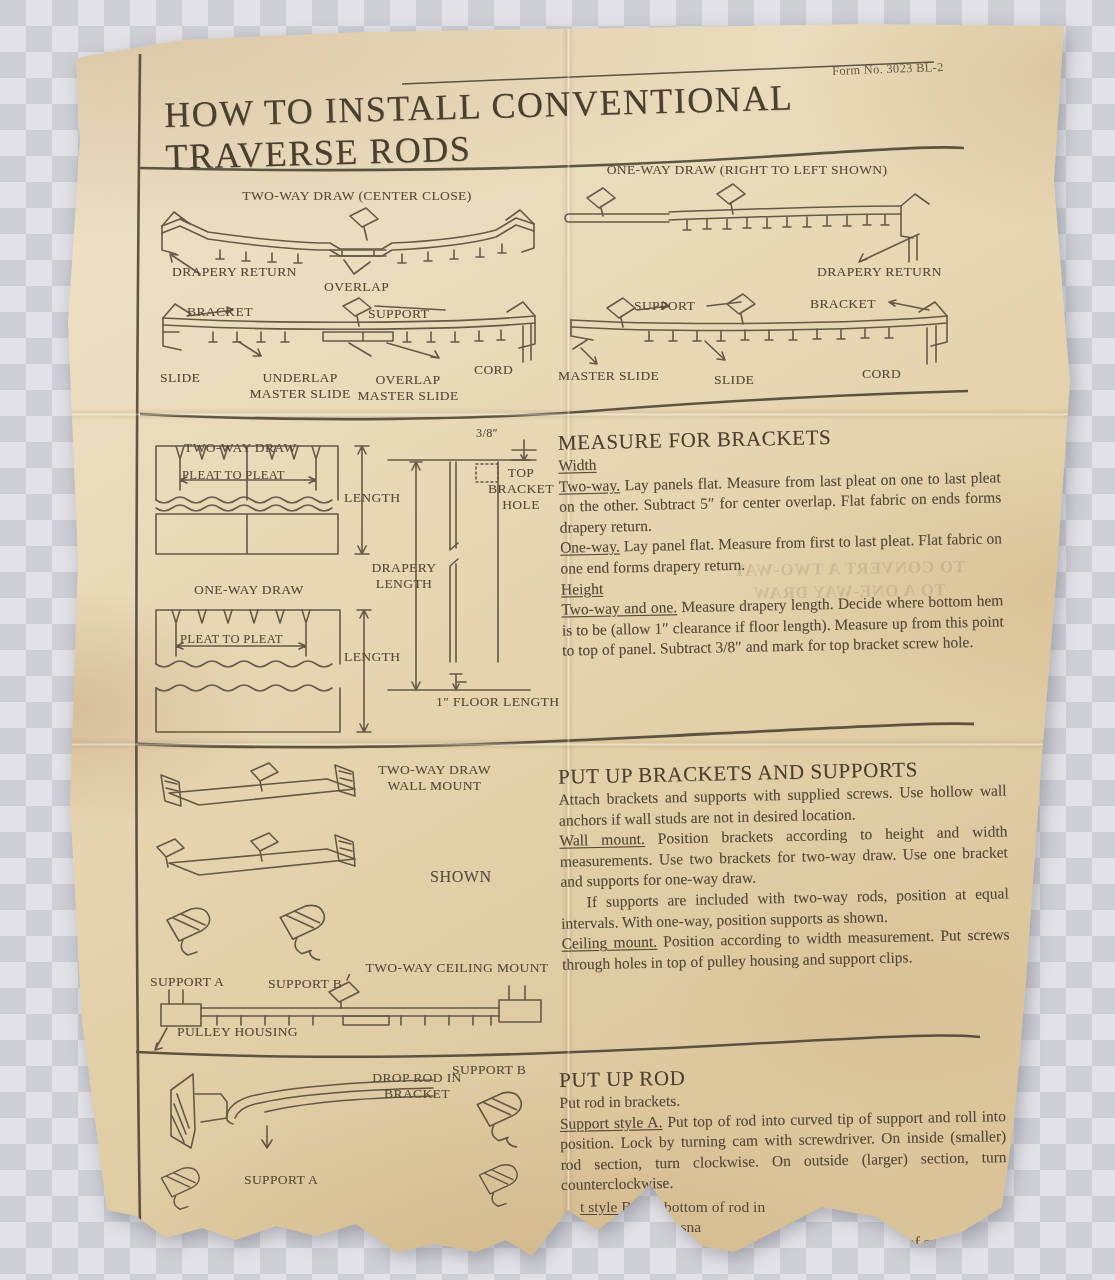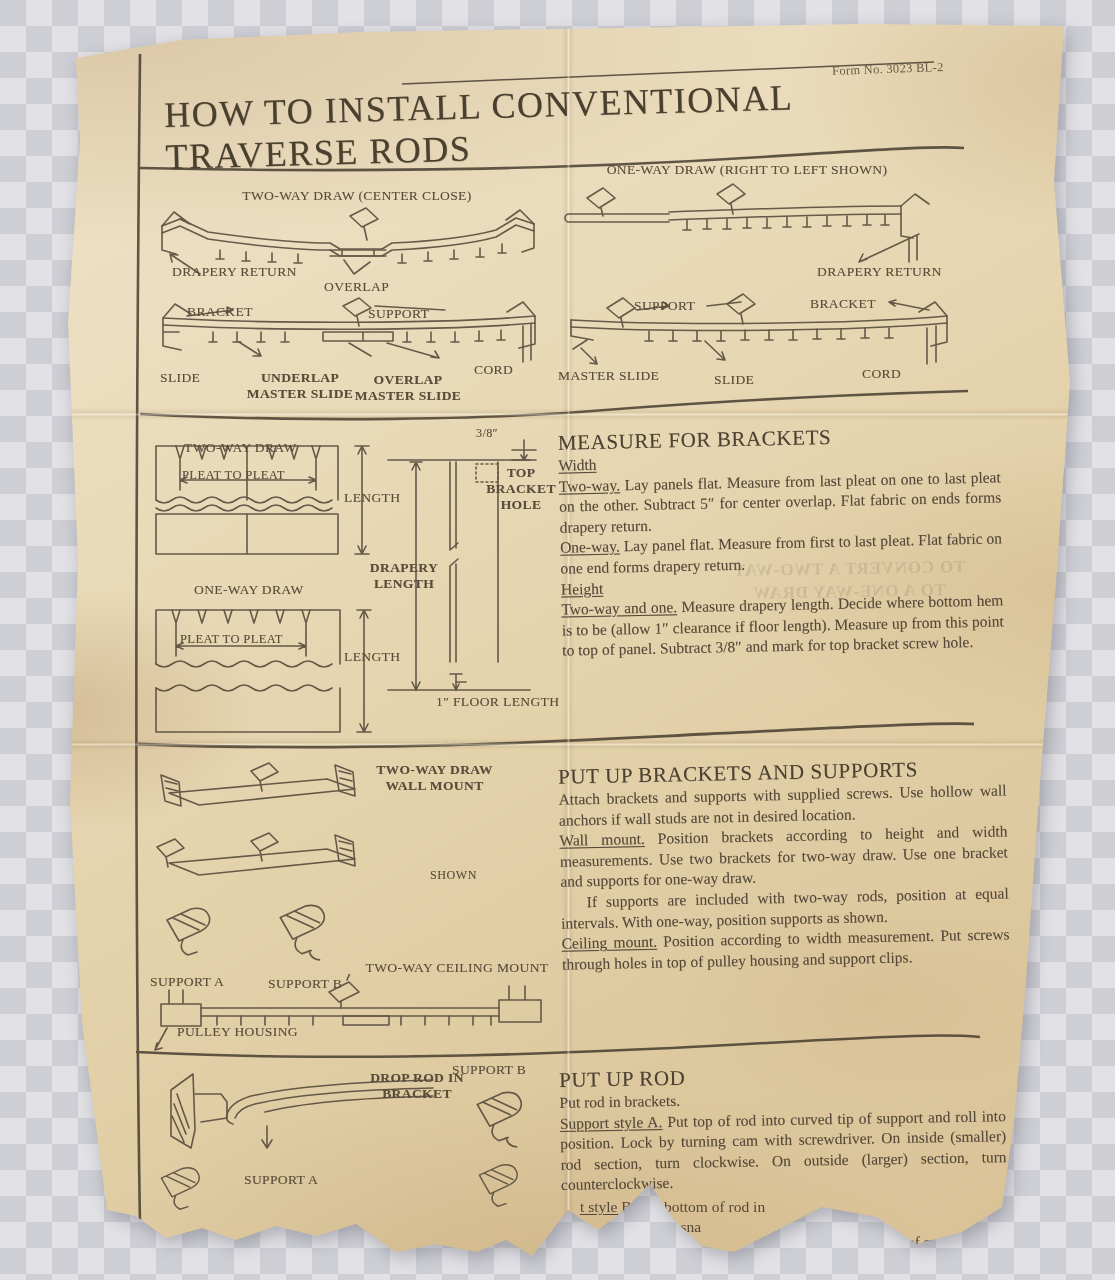--- a/index.html
+++ b/index.html
@@ -29,22 +29,22 @@
       radial-gradient(30% 12% at 80% 78%, rgba(200,168,120,.22), transparent 70%),
       linear-gradient(150deg,#efe3c9 0%,#e9dab9 30%,#e3d1a9 55%,#ddc89e 78%,#d9c195 100%);
     color:#55483a;
   }
   .fold-v{position:absolute;left:500px;top:0;bottom:0;width:12px;pointer-events:none;
     background:linear-gradient(90deg,transparent,rgba(120,88,50,.12) 38%,rgba(255,252,240,.40) 54%,rgba(120,88,50,.10) 70%,transparent);}
   .fold-h{position:absolute;left:0;right:0;height:12px;pointer-events:none;
     background:linear-gradient(180deg,transparent,rgba(120,88,50,.10) 38%,rgba(255,252,240,.35) 54%,rgba(120,88,50,.10) 70%,transparent);}
   .lbl{position:absolute;color:#5a4c3b;font-size:13.5px;letter-spacing:.4px;line-height:1.18;
     text-align:center;white-space:nowrap;text-shadow:.3px .3px .5px rgba(85,70,50,.30);}
-  .lbl.wrap{white-space:normal;font-weight:bold;}
-  .lbl.small{font-size:12px;letter-spacing:.6px;}
+  .lbl.wrap{white-space:normal;}
+  .lbl.small{font-size:16px;letter-spacing:.6px;}
   .diag{position:absolute;}
   svg.d{stroke:#54483a;fill:none;stroke-width:1.6;stroke-linecap:round;stroke-linejoin:round;opacity:.88;display:block;width:100%;height:100%;}
   svg.rules{position:absolute;left:0;top:0;width:1012px;height:1250px;stroke:#41382b;fill:none;opacity:.82;}
   .txtcol{position:absolute;color:#55483a;}
   .txtcol h2{font-size:21px;font-weight:normal;letter-spacing:.6px;margin:0;color:#4c4133;
     text-shadow:.3px .3px .6px rgba(80,65,45,.35);white-space:nowrap;}
   .txtcol p{font-size:15.5px;line-height:1.33;margin:0;text-align:justify;
     text-shadow:.2px .2px .4px rgba(85,70,50,.30);}
   .u{text-decoration:underline;text-underline-offset:2px;}
   .mt16{margin-top:16px;} .mt14{margin-top:14px;}

